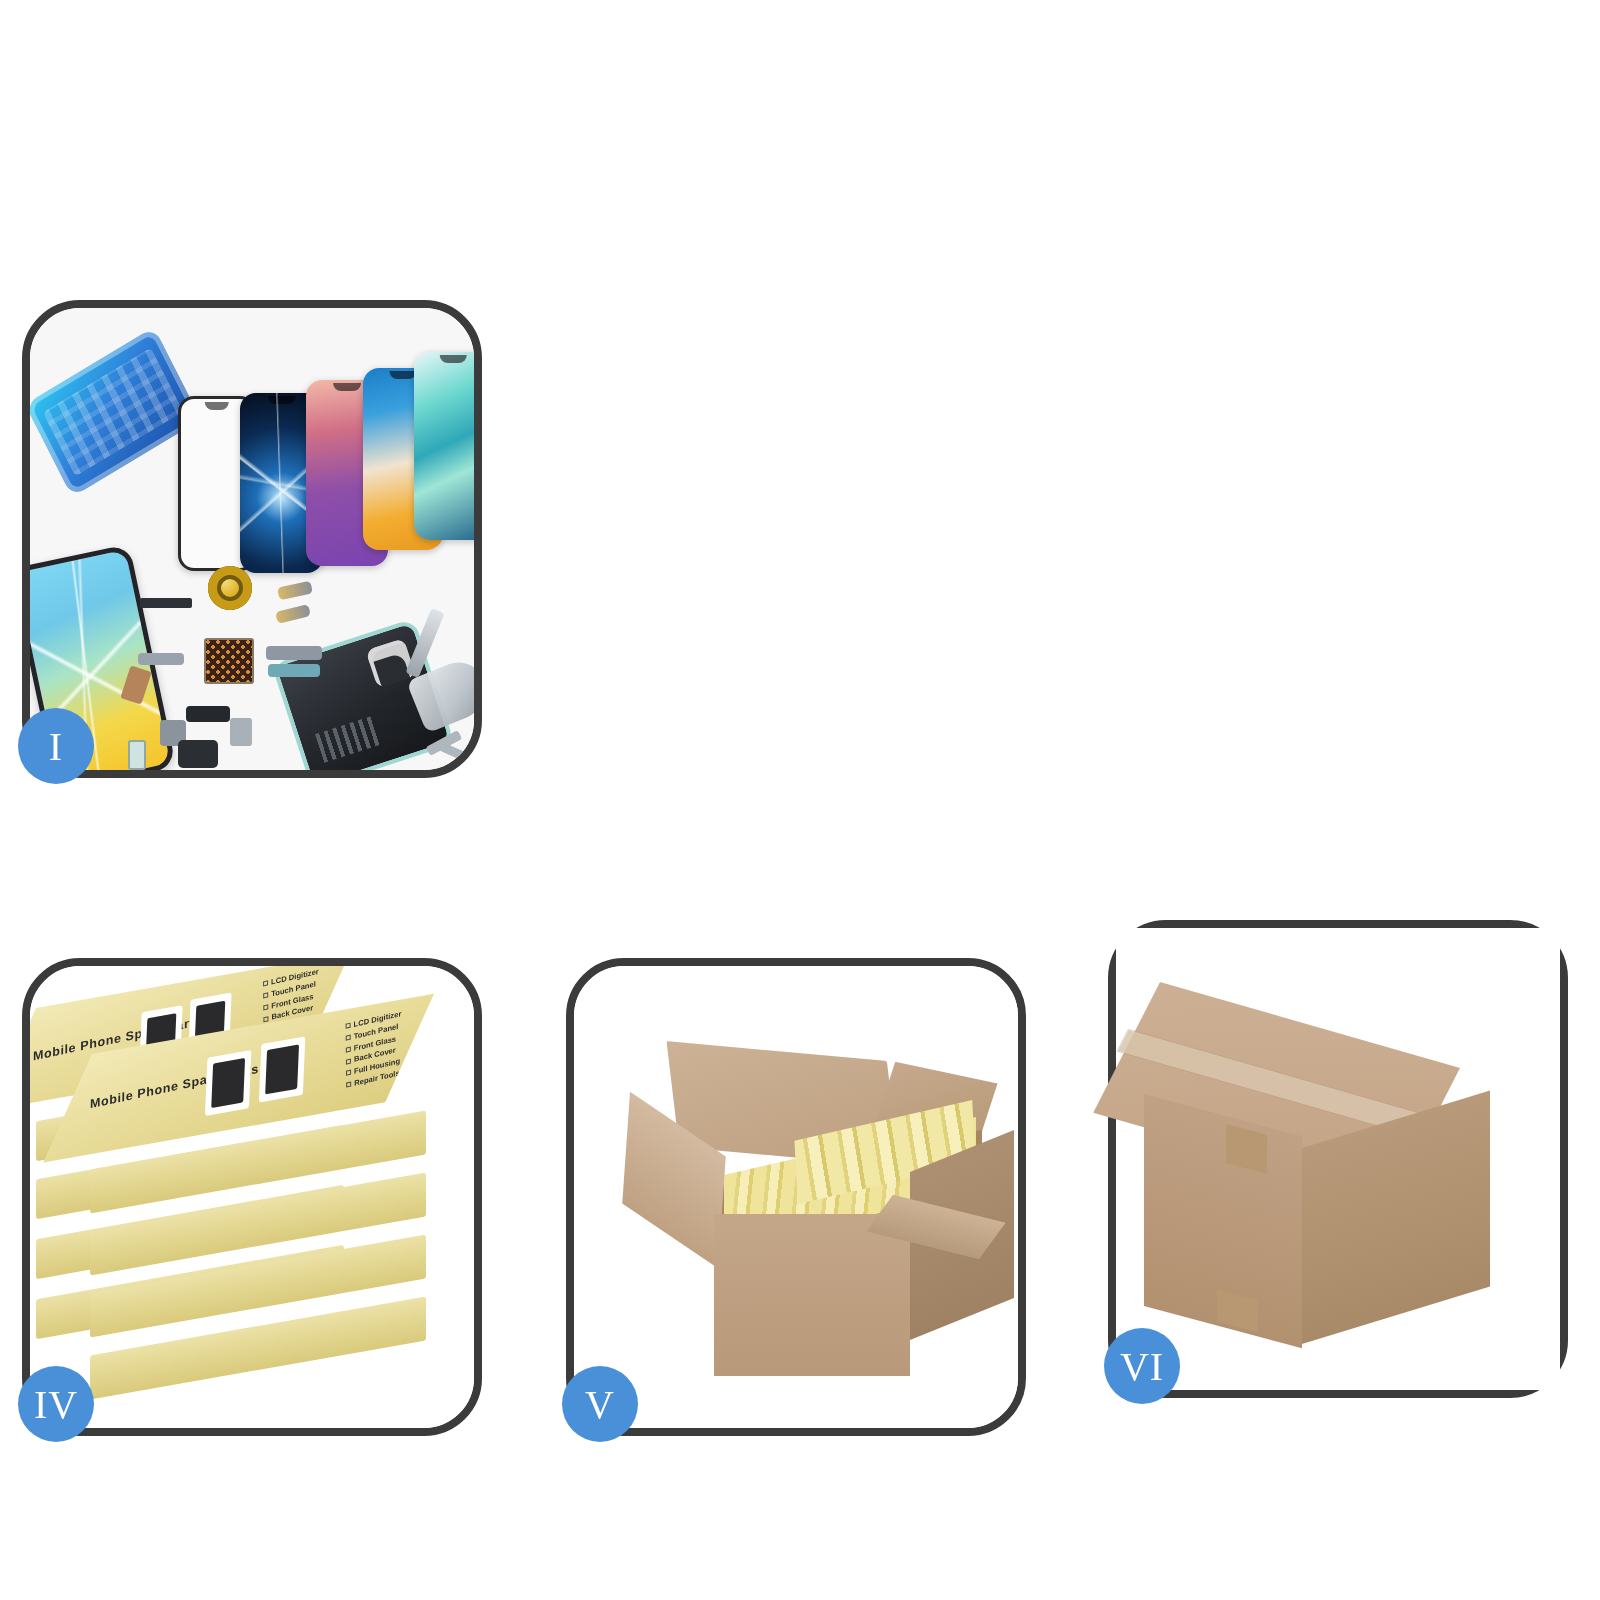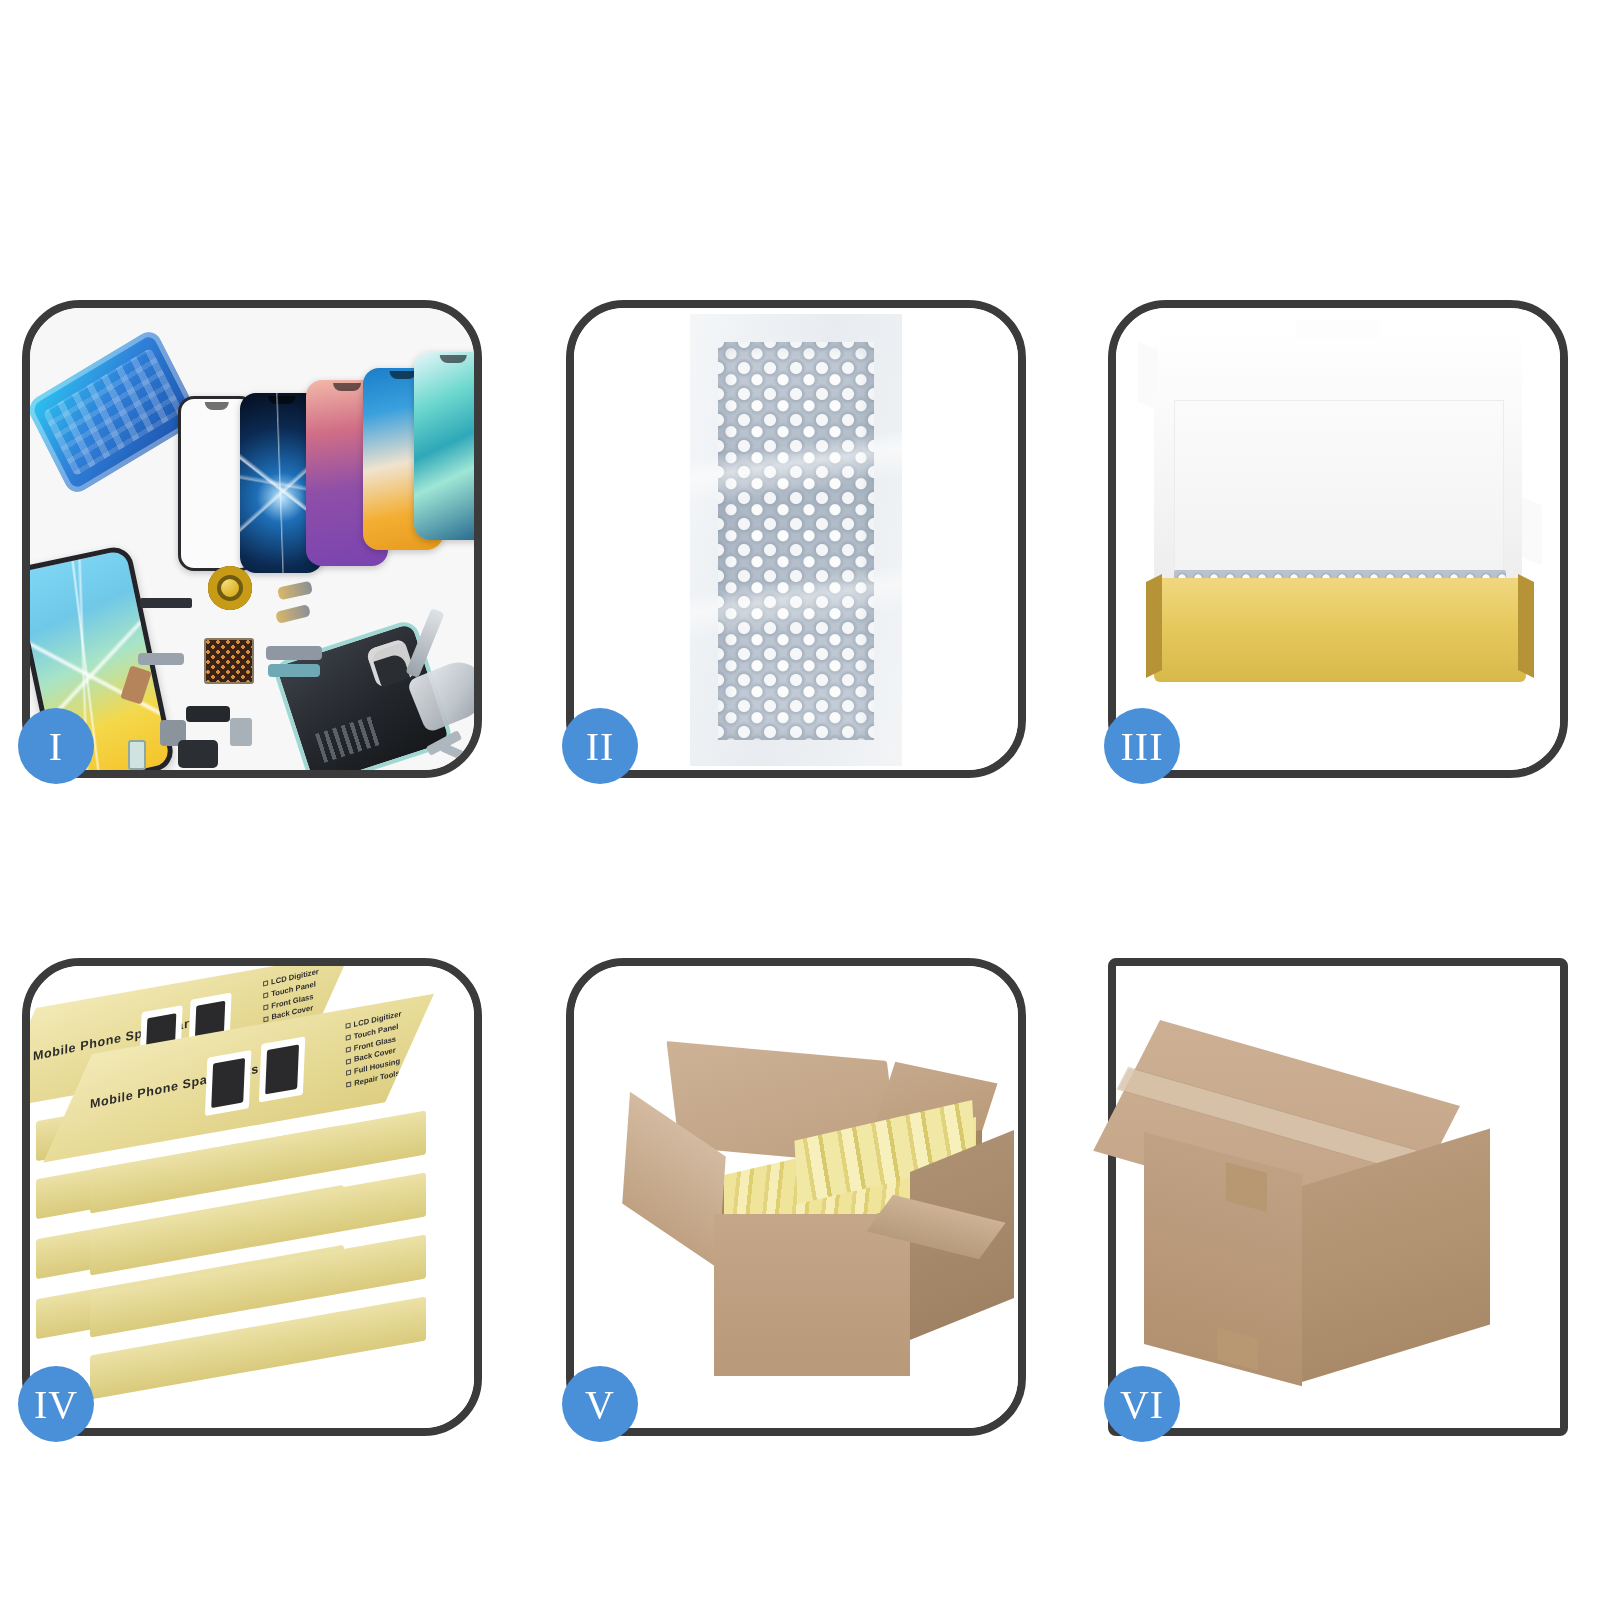--- a/index.html
+++ b/index.html
@@ -59,21 +59,21 @@
     height: 478px;
     border: 8px solid #3b3b3b;
     border-radius: 58px;
     background: #ffffff;
   }
   .panel.p1 { left: 0;    top: 0; }
   .panel.p2 { left: 544px; top: 0; }
   .panel.p3 { left: 1086px; top: 0; }
   .panel.p4 { left: 0;    top: 658px; }
   .panel.p5 { left: 544px; top: 658px; }
-  .panel.p6 { left: 1086px; top: 658px; border-radius: 8px; }
+  .panel.p6 { left: 1086px; top: 620px; }
 
   .panel-inner {
     position: absolute;
     inset: 0;
     border-radius: 50px;
     overflow: hidden;
   }
   .panel-inner.overflow-visible { overflow: visible; }
 
   .scene {
@@ -544,43 +544,21 @@
           <div class="part pt12"></div>
           <div class="part pt13"></div>
           <div class="part pt14"></div>
           <div class="part pt15"></div>
           <div class="tweezer"></div>
         </div>
       </div>
       <div class="badge">I</div>
     </div>
 
-    <div class="panel p2">
-      <div class="panel-inner">
-        <div class="scene">
-          <div class="bubble-pack">
-            <div class="bubble-core"></div>
-            <div class="bubble-sheen"></div>
-          </div>
-        </div>
-      </div>
-      <div class="badge">II</div>
-    </div>
-
-    <div class="panel p3">
-      <div class="panel-inner">
-        <div class="scene">
-          <div class="mailer-lid"></div>
-          <div class="mailer-foam"></div>
-          <div class="mailer-bubble"></div>
-          <div class="mailer-tray"></div>
-        </div>
-      </div>
-      <div class="badge">III</div>
-    </div>
+
 
     <div class="panel p4">
       <div class="panel-inner">
         <div class="scene">
           <div class="stack">
             <div class="gbox gb-l1"></div>
             <div class="gbox gb-l2"></div>
             <div class="gbox gb-l3"></div>
             <div class="gbox gb-l4"></div>
             <div class="gbox gb-r1"></div>

